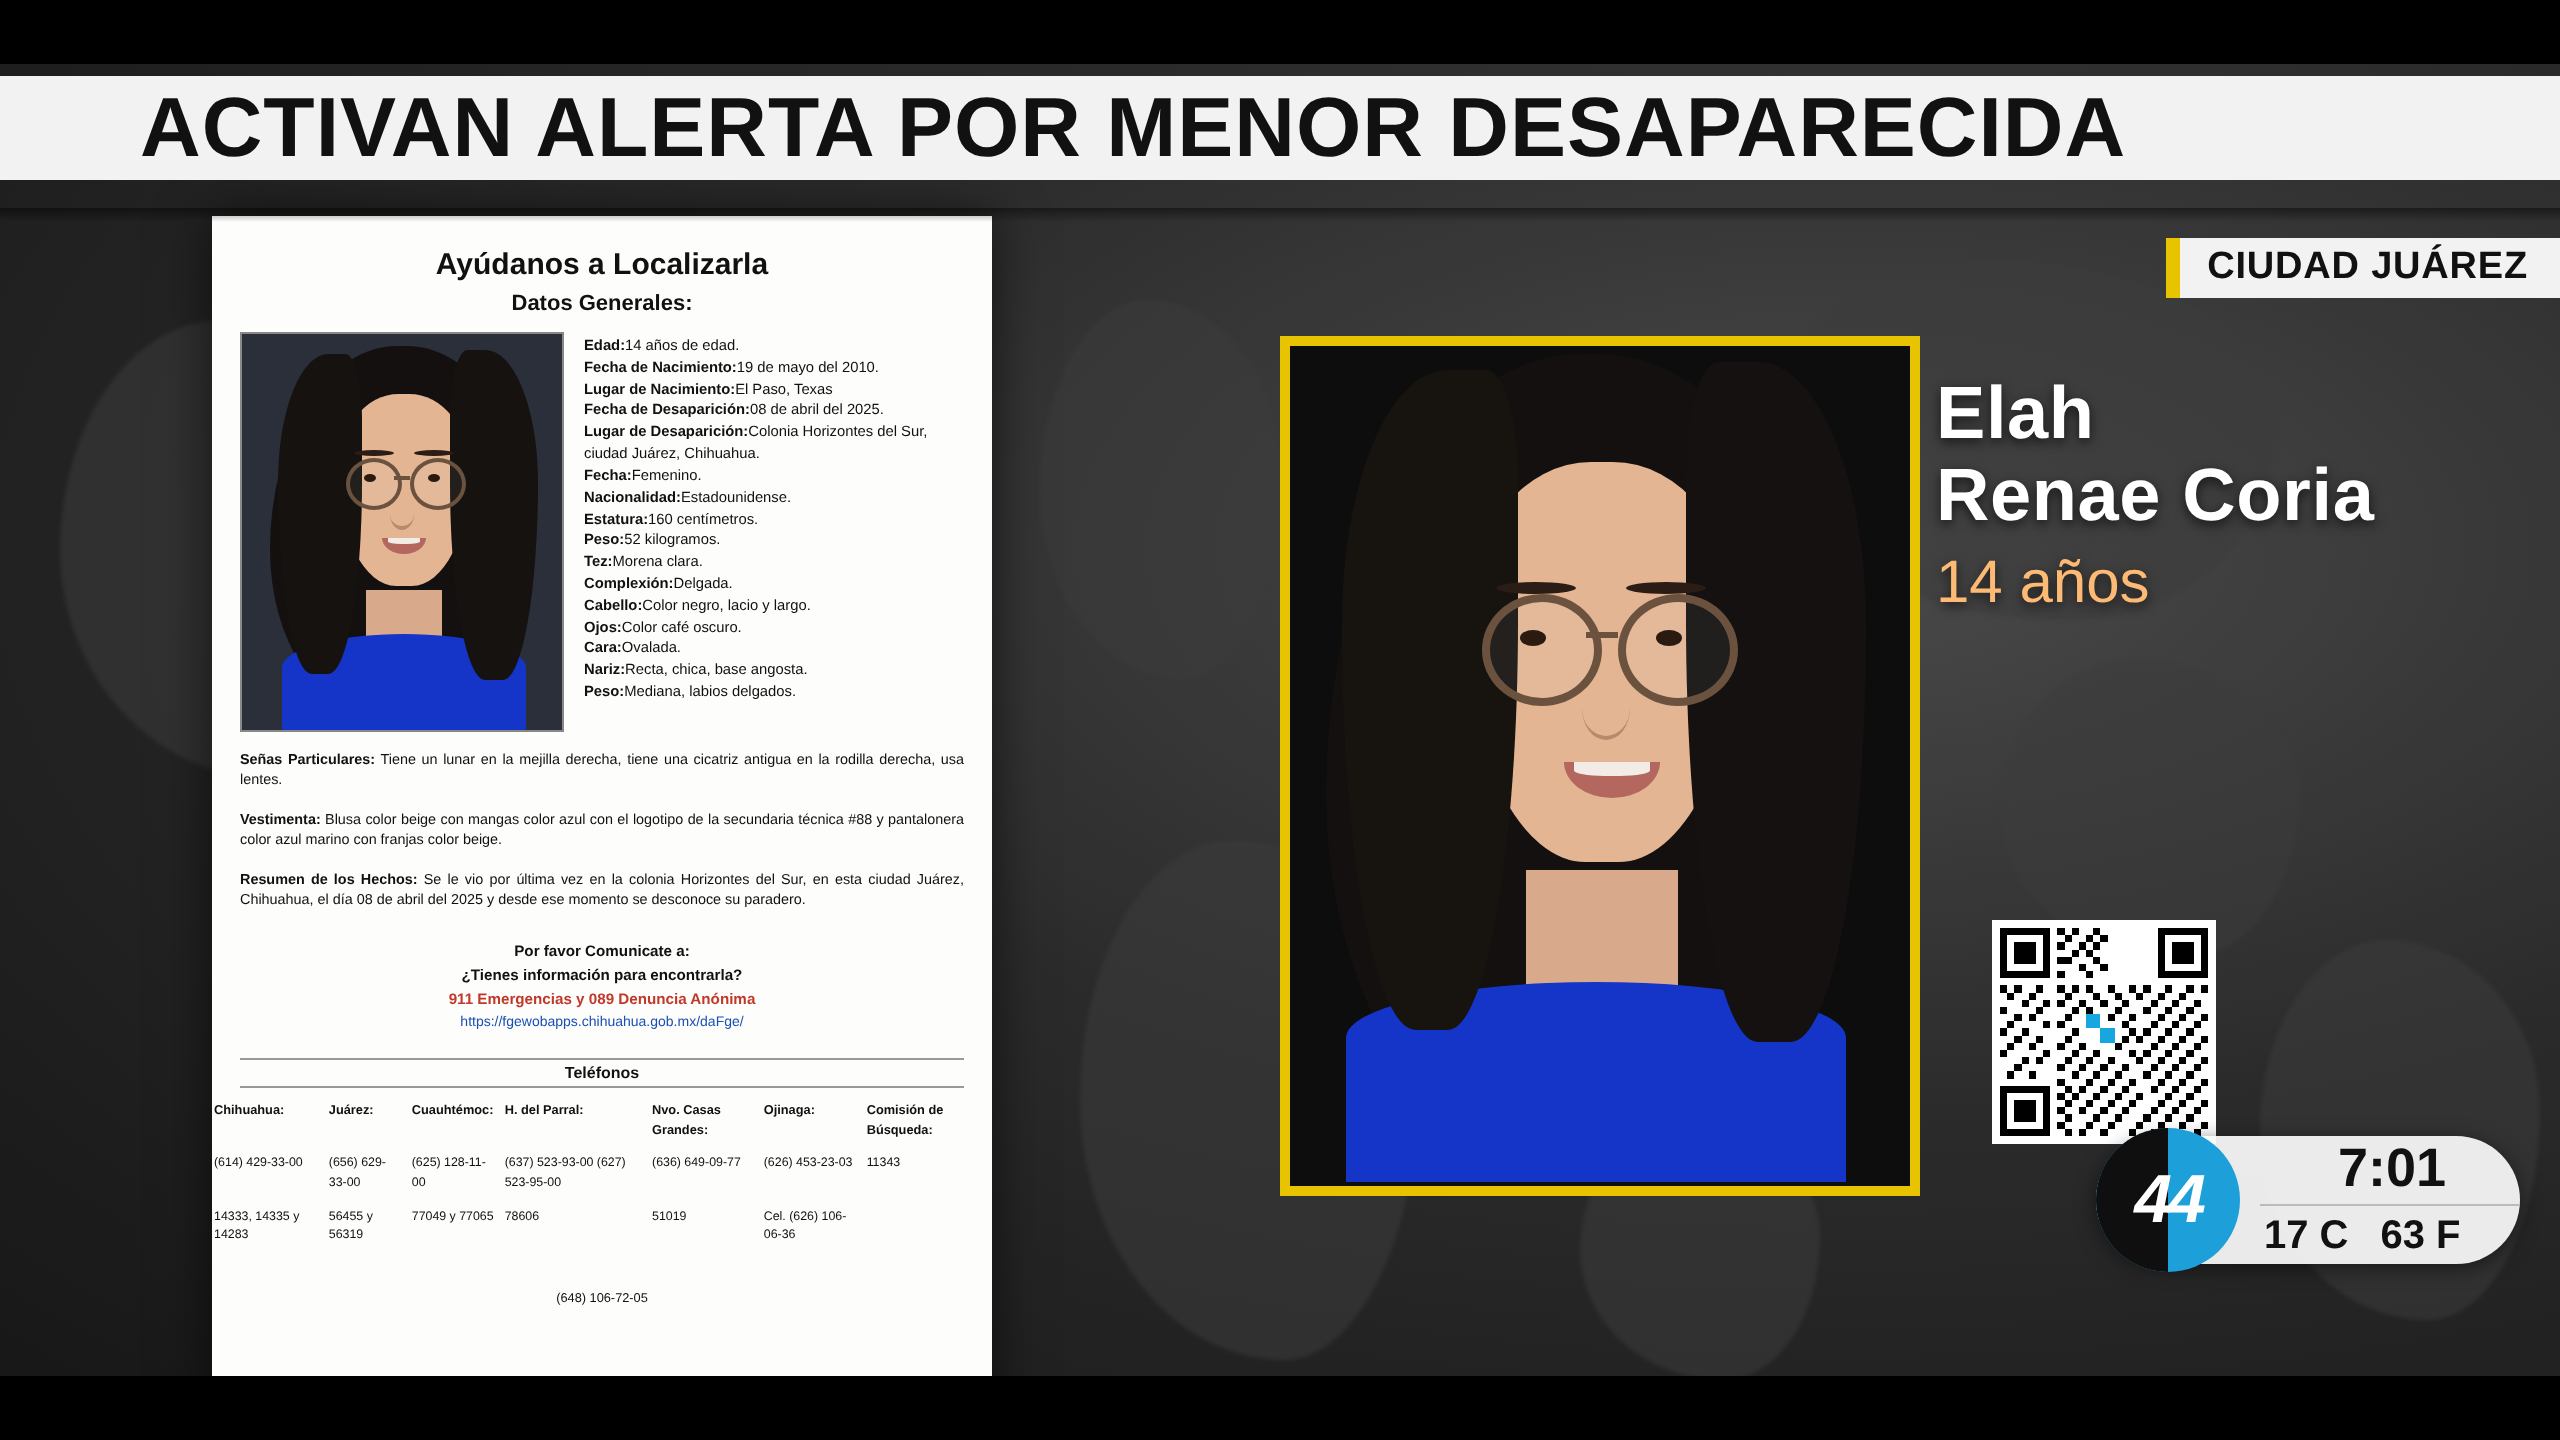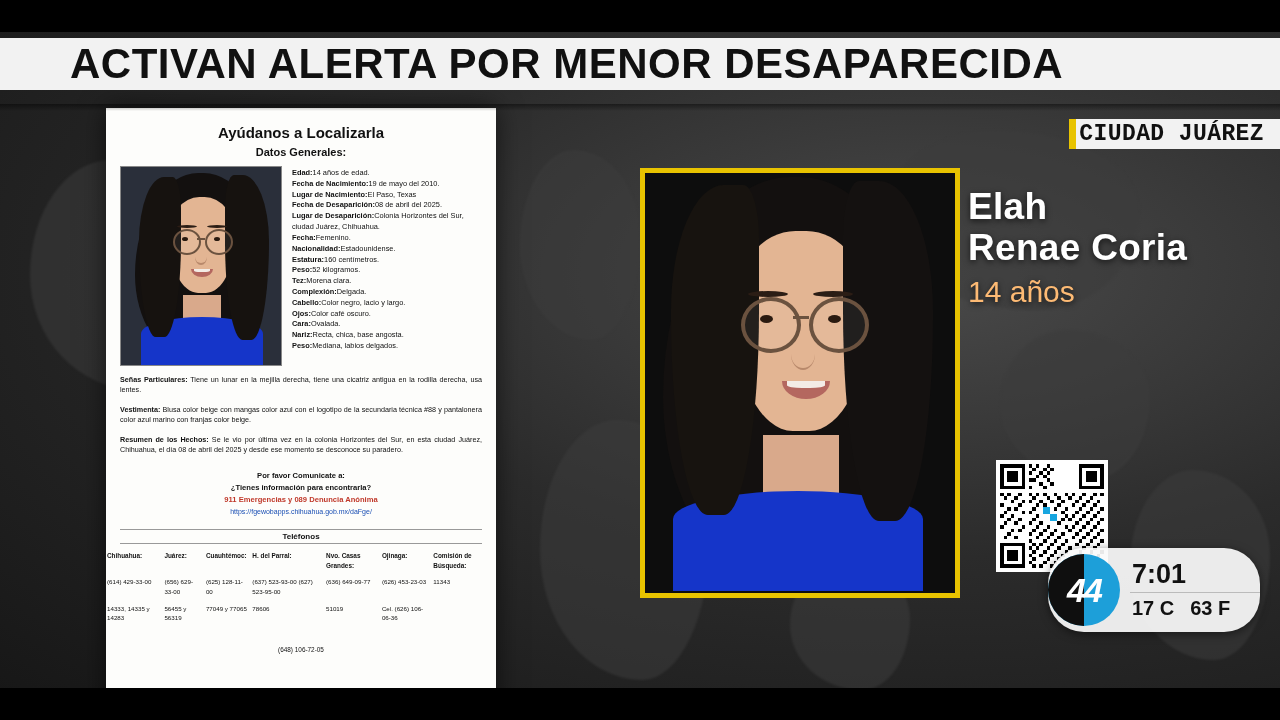--- a/index.html
+++ b/index.html
@@ -92,27 +92,26 @@
     align-items: stretch;
     z-index: 30;
   }
   .loc-tag .accent {
     width: 7px;
     background: #e8c300;
   }
   .loc-tag .body {
     background: #f2f2f2;
     color: #111;
-    font-size: 23px;
+    font-size: 19px;
     font-weight: bold;
     letter-spacing: .4px;
     display: flex;
     align-items: center;
-    padding: 0 16px 0 3px;
-    font-family: Liberation Mono, monospace;
+    padding: 0 16px 0 14px;
   }
 
   
   .flyer {
     position: absolute;
     left: 106px;
     top: 108px;
     width: 390px;
     height: 612px;
     background: #fdfdfb;
@@ -287,28 +286,29 @@
     width: 100%;
     height: 100%;
     display: block;
   }
 
   
   .bug {
     position: absolute;
     right: 20px;
     bottom: 88px;
-    height: 84px;
+    height: 64px;
     width: 212px;
     background: rgba(250,250,250,.93);
     border-radius: 36px;
     display: flex;
     align-items: center;
     z-index: 25;
     box-shadow: 0 2px 10px rgba(0,0,0,.5);
+    text-align: center;
   }
   .bug .logo {
     width: 72px;
     height: 72px;
     border-radius: 50%;
     background: #1d9fd9;
     position: relative;
     overflow: hidden;
     flex: 0 0 72px;
     display: flex;

